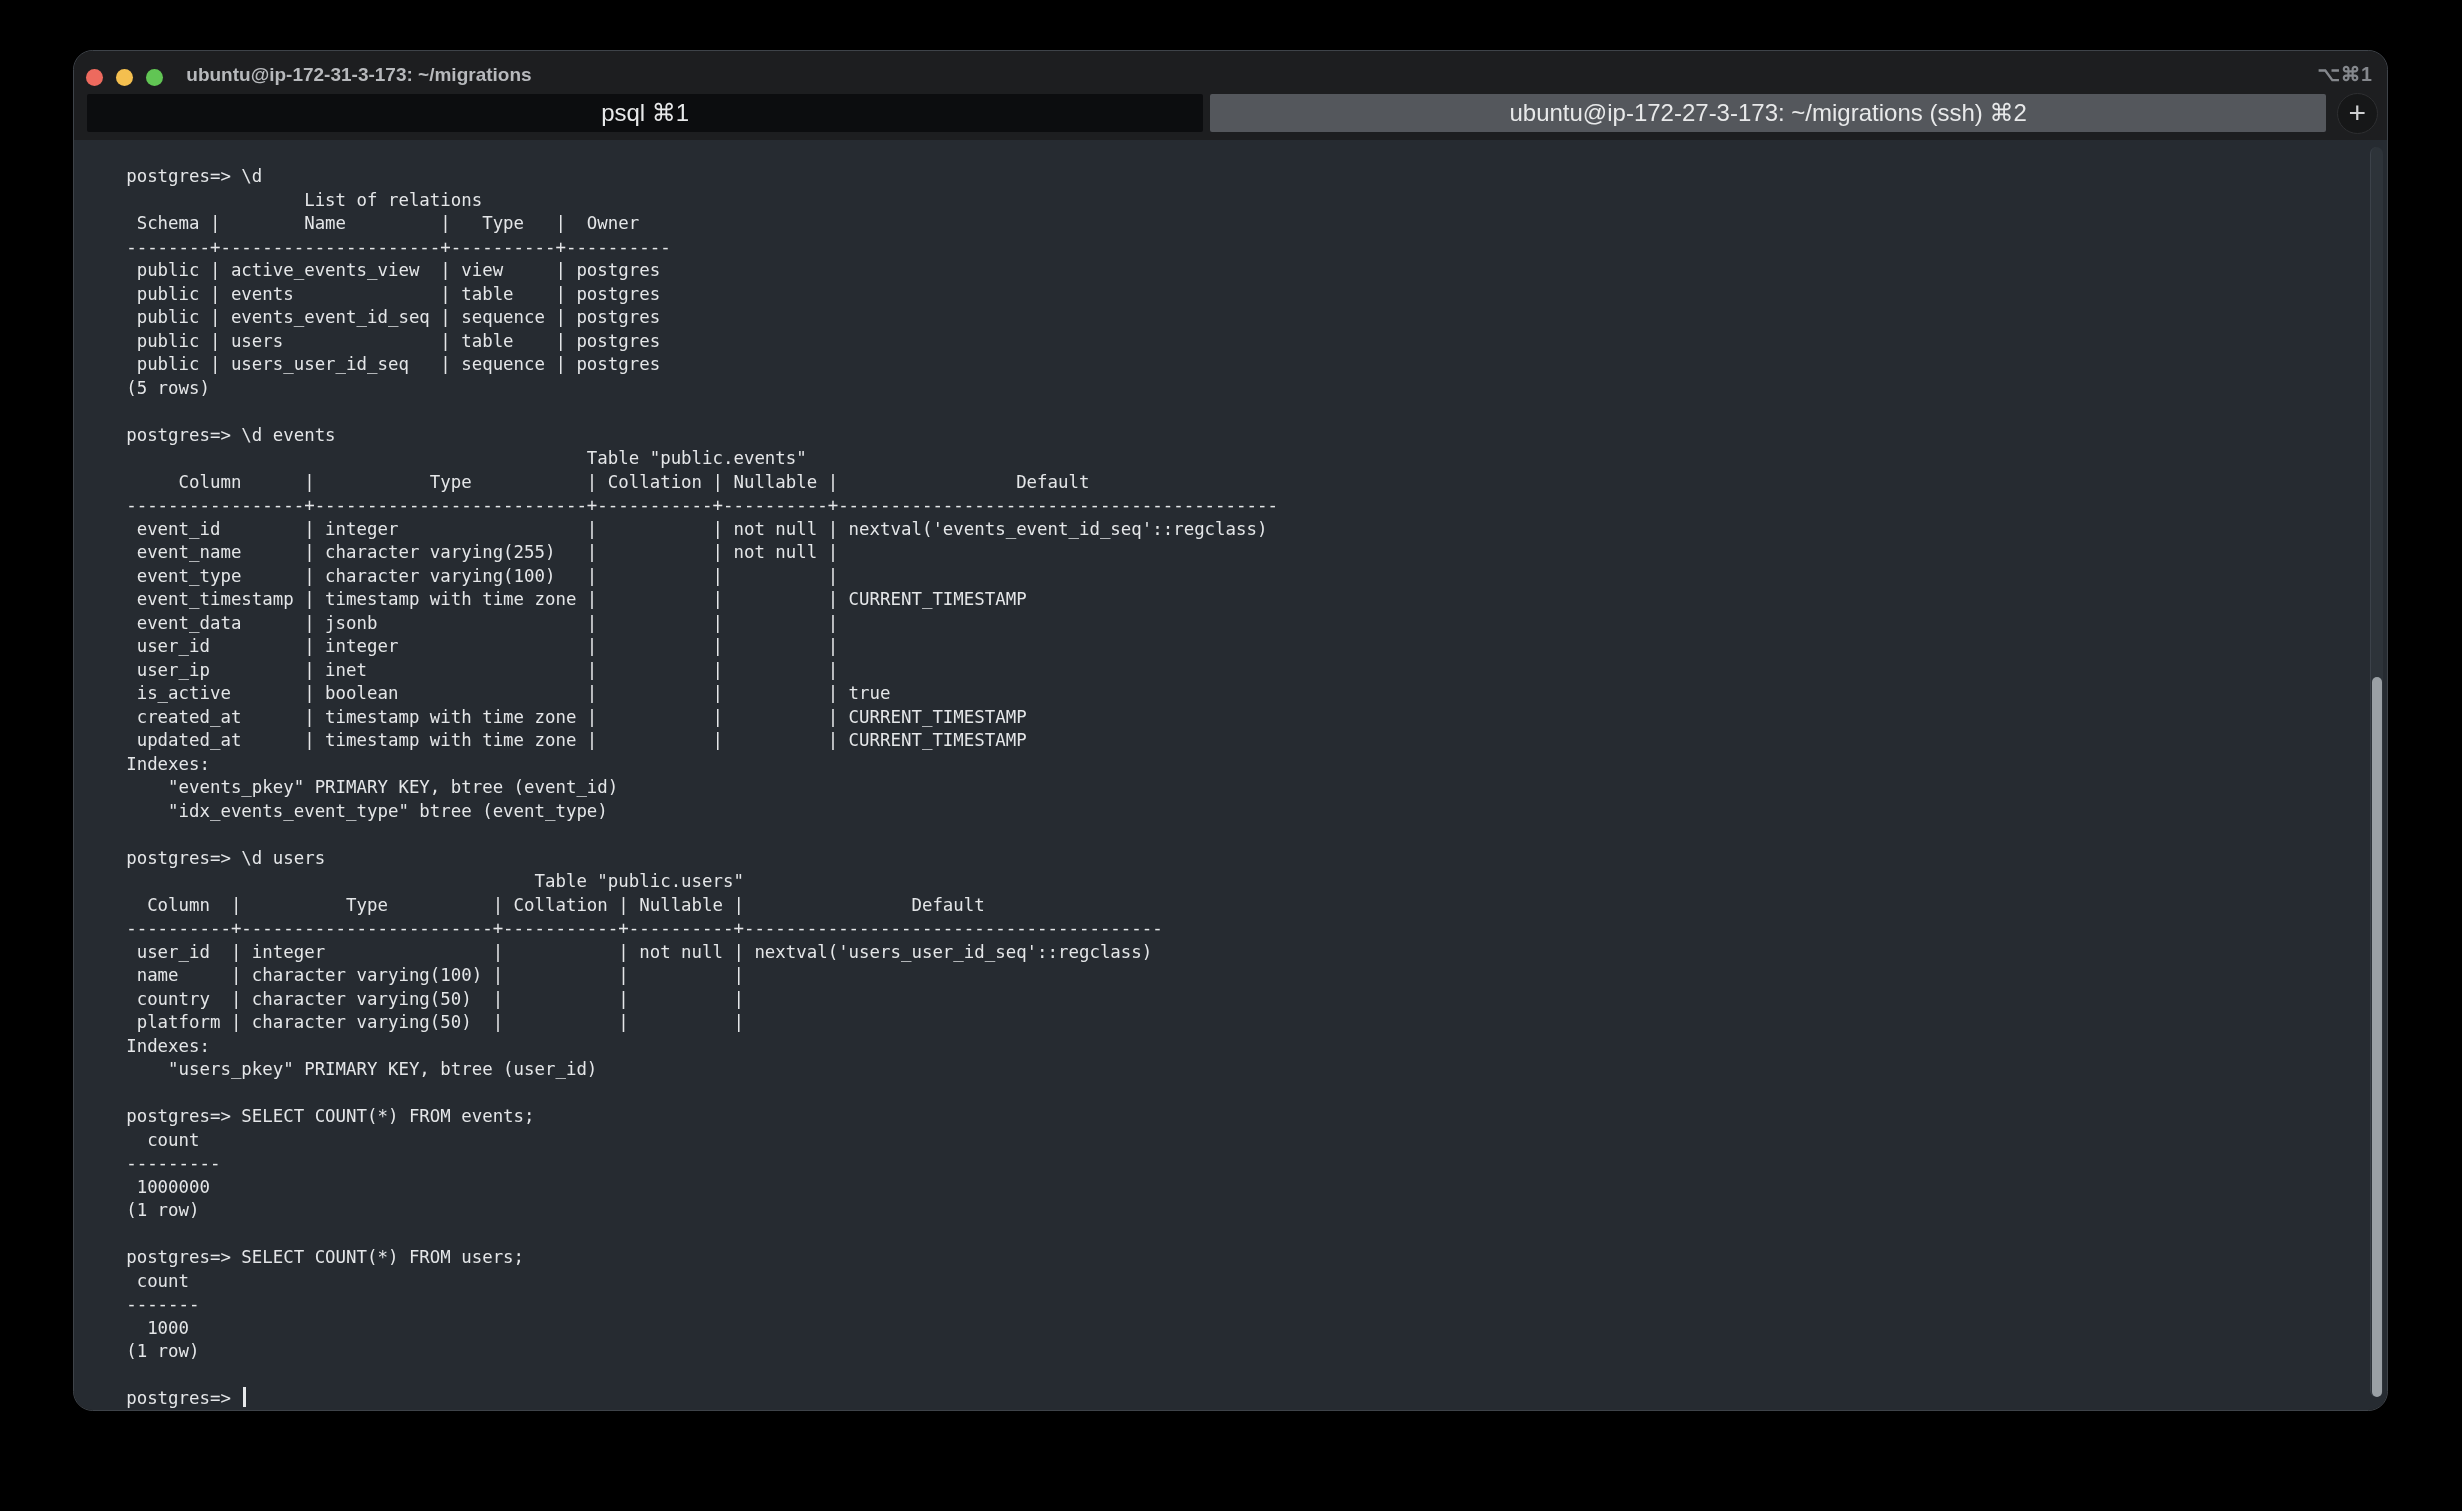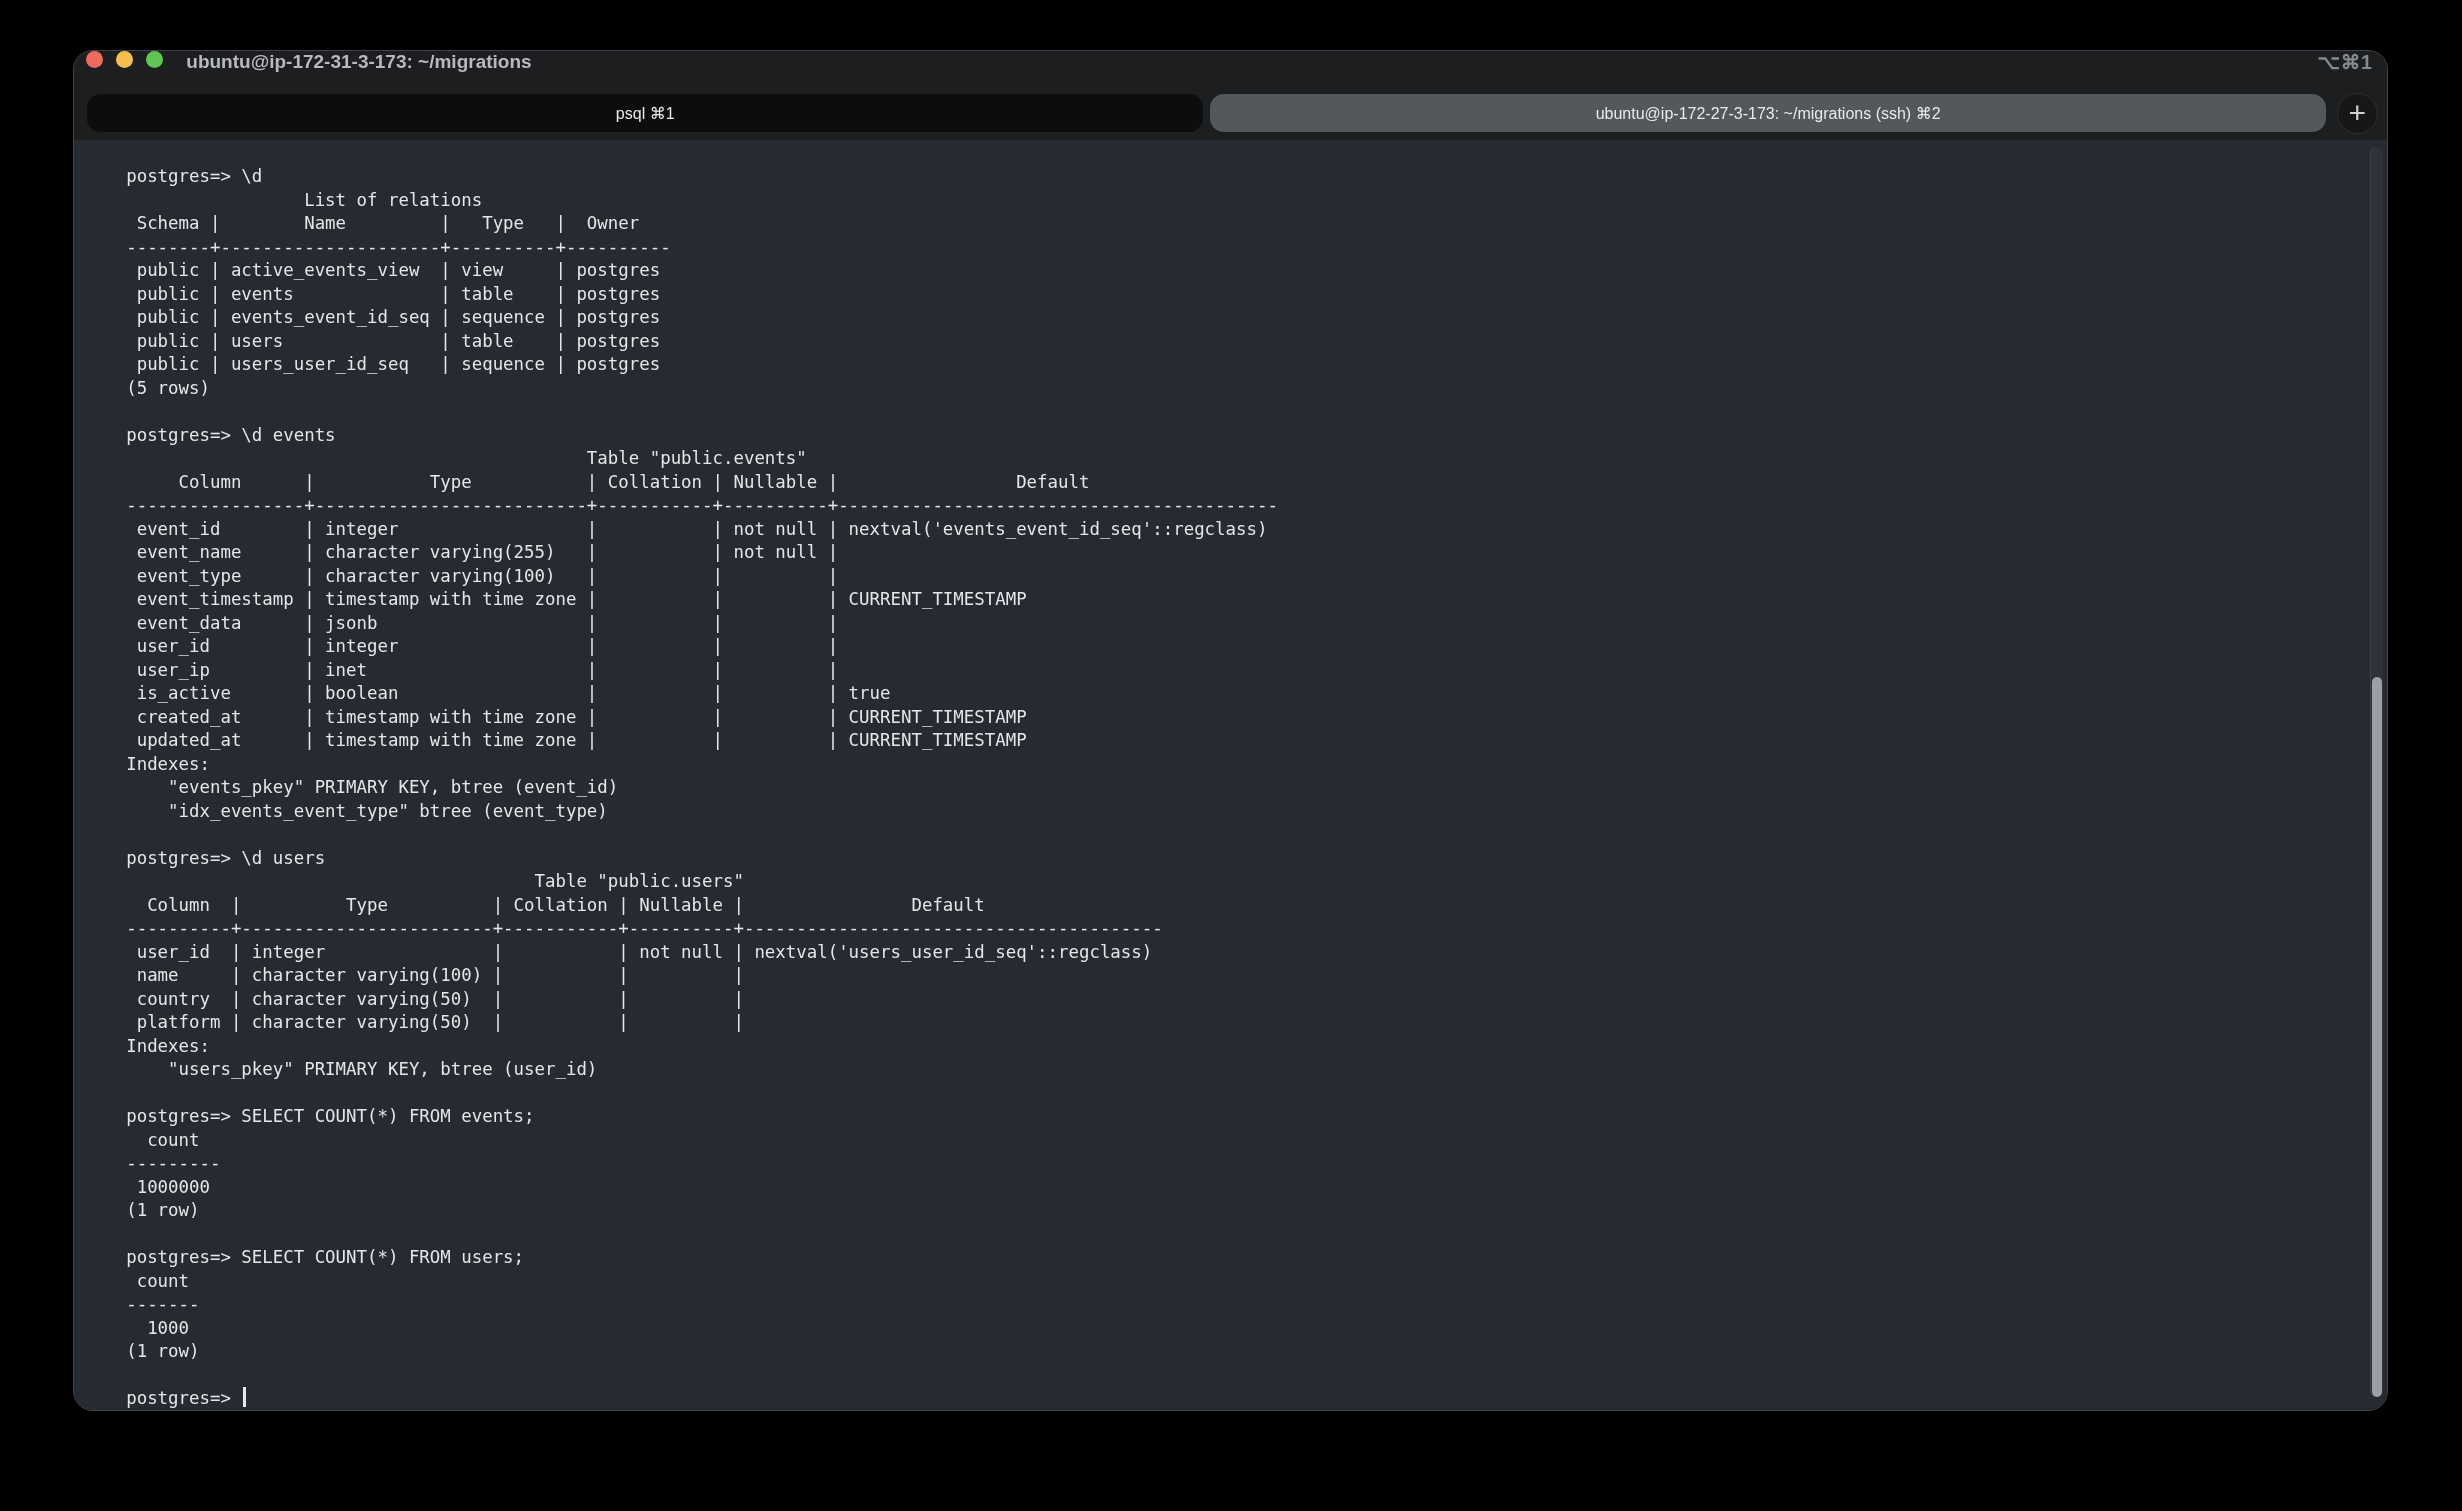--- a/index.html
+++ b/index.html
@@ -28,21 +28,21 @@
     background:var(--chrome-bg);
     border:1.3px solid var(--window-border);
     border-radius:19.6px;
     overflow:hidden;
     display:flex;flex-direction:column;
   }
 
   
   .titlebar{
     height:35px;flex:0 0 35px;
-    display:flex;align-items:flex-start;
+    display:flex;align-items:flex-end;
     padding:0 14.4px 0 11.8px;
     background:var(--chrome-bg);
   }
   .traffic{display:flex;align-items:center;gap:13px;}
   .light{width:17px;height:17px;border-radius:50%;}
   .light.red{background:var(--traffic-red);}
   .light.yellow{background:var(--traffic-yellow);}
   .light.green{background:var(--traffic-green);}
   .win-title{
     margin-left:23.5px;
@@ -60,23 +60,23 @@
   
   .tabbar{
     height:54px;flex:0 0 54px;
     display:flex;align-items:center;
     padding:0 9.2px 0 13px;
     background:var(--chrome-bg);
   }
   .tab{
     flex:1 1 0;
     height:38px;
-    border-radius:14px;
+    border-radius:2px;
     display:flex;align-items:center;justify-content:center;
-    font-size:16px;
+    font-size:24px;
     color:var(--tab-fg);
     white-space:nowrap;
     cursor:default;
   }
   .tab--inactive{background:var(--tab-inactive-bg);margin-right:6.5px;}
   .tab--active{background:var(--tab-active-bg);}
   .new-tab{
     flex:0 0 41px;
     width:41px;height:41px;margin-left:10.5px;
     border-radius:50%;

